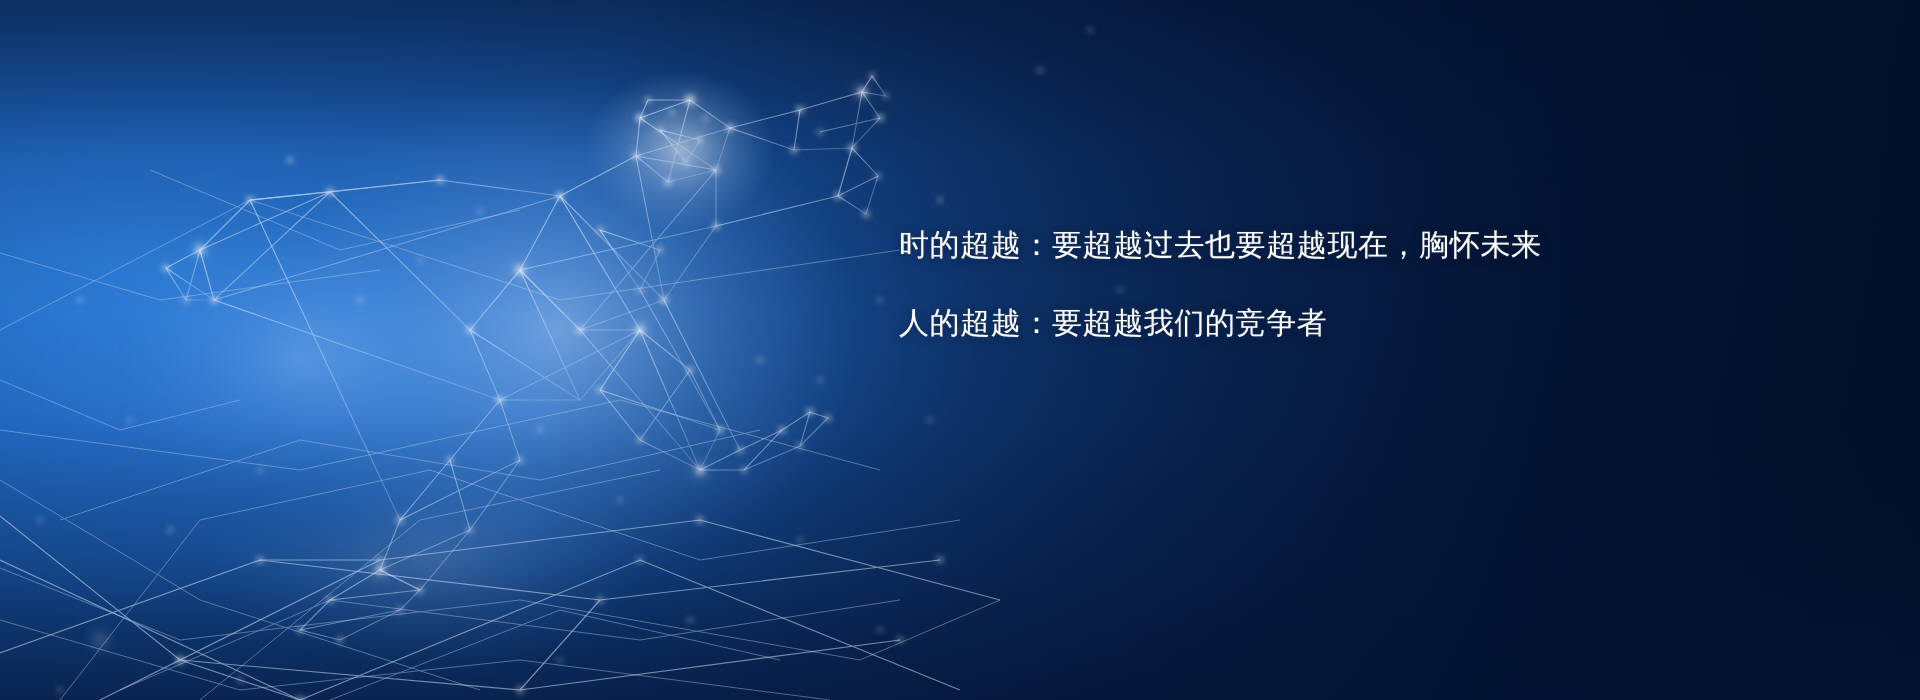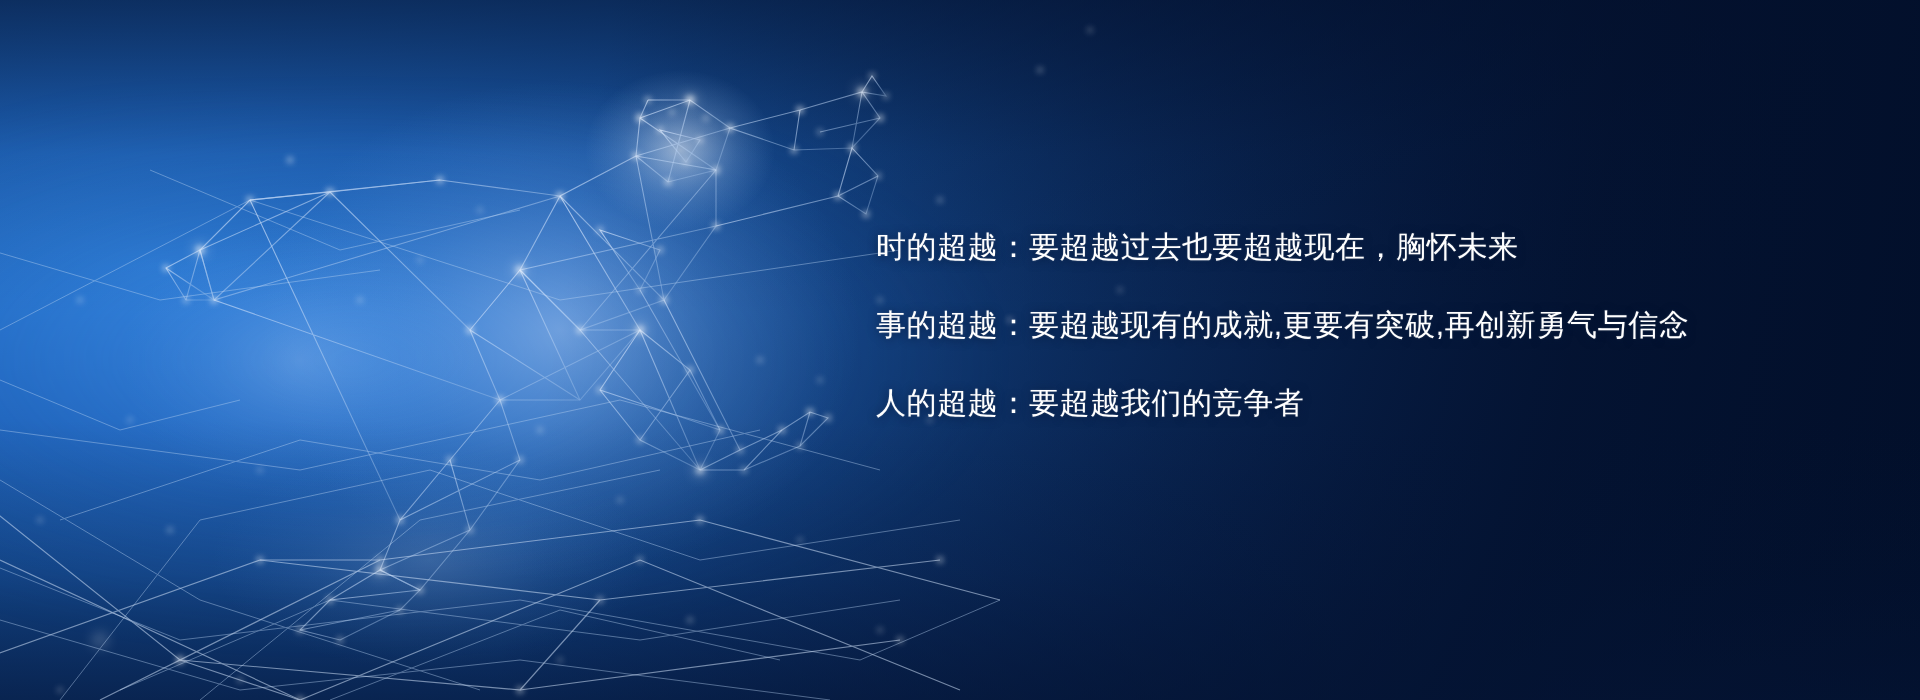--- a/index.html
+++ b/index.html
@@ -52,23 +52,24 @@
   
   .netsvg {
     position: absolute;
     inset: 0;
     width: 1920px;
     height: 700px;
   }
   
   .copy {
     position: absolute;
-    left: 876px;
+    left: 899px;
     top: 232px;
     width: 920px;
+    font-family: Liberation Mono, monospace;
   }
   .copy-line {
     color: #ffffff;
     font-size: 30px;
     line-height: 30px;
     letter-spacing: 0.6px;
     white-space: nowrap;
     margin: 0 0 48px 0;
     text-shadow: 0 1px 10px rgba(4,22,56,0.85), 0 0 2px rgba(255,255,255,0.25);
   }
@@ -300,17 +301,16 @@
         <circle cx="600" cy="600" r="2.4"></circle>
       <circle cx="700" cy="520" r="2.6"></circle>
         <circle cx="940" cy="560" r="2.4"></circle>
       <circle cx="640" cy="560" r="2.2"></circle>
         <circle cx="900" cy="640" r="2.2"></circle>
     </g>
   </svg>
 
   <div class="copy">
     <p class="copy-line">时的超越：要超越过去也要超越现在，胸怀未来</p>
-    <p class="copy-line">事的超越：要超越现有的成就,更要有突破,再创新勇气与信念</p>
     <p class="copy-line">人的超越：要超越我们的竞争者</p>
   </div>
 
 </div>
 
 </body></html>

